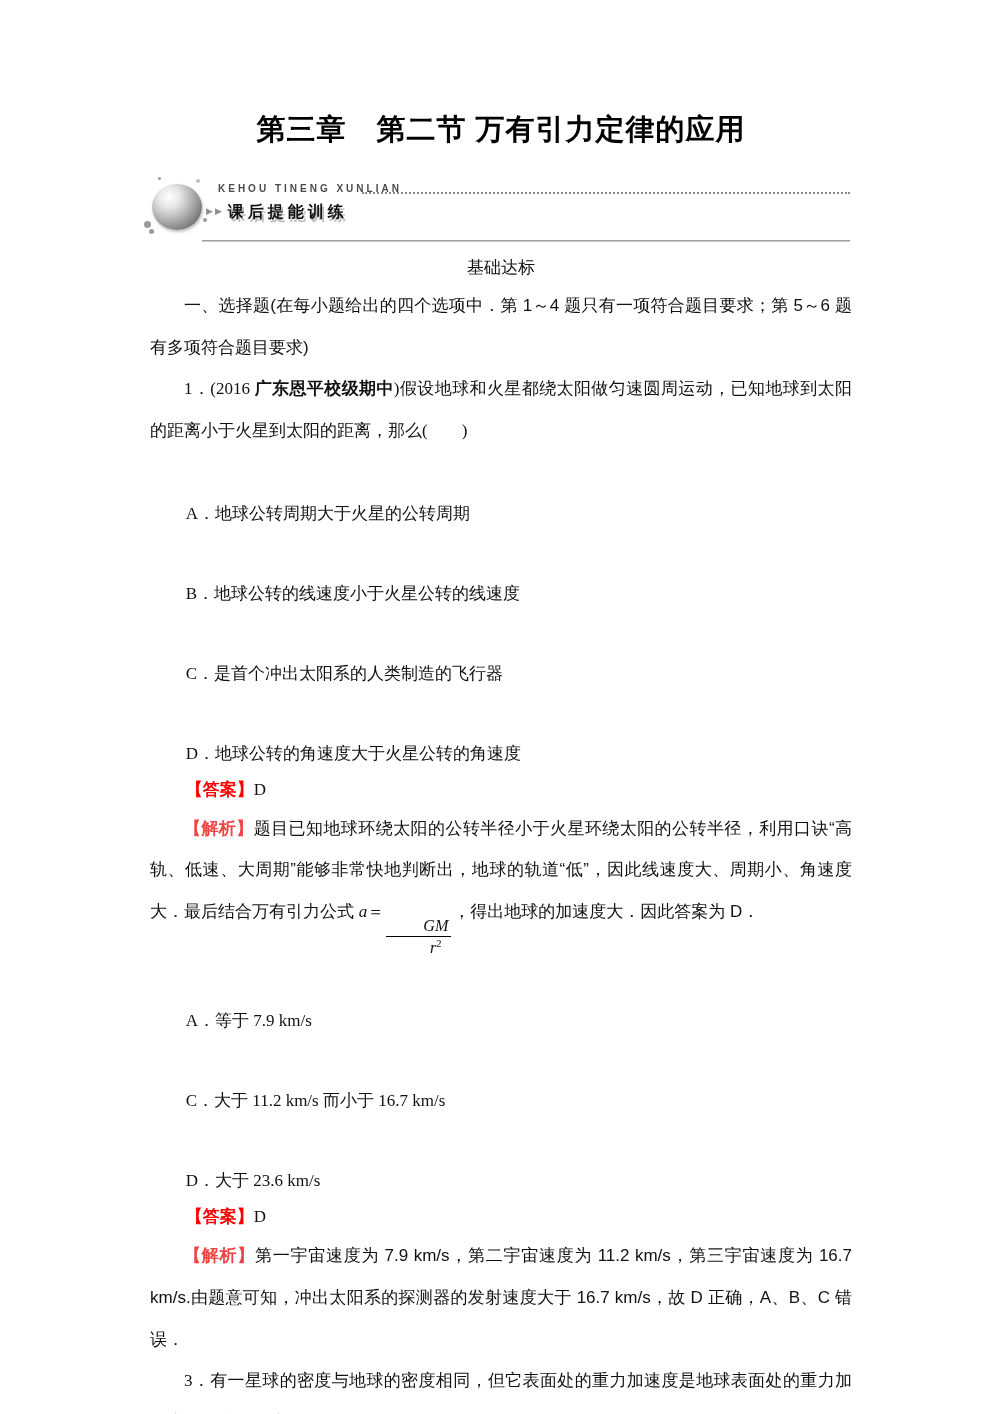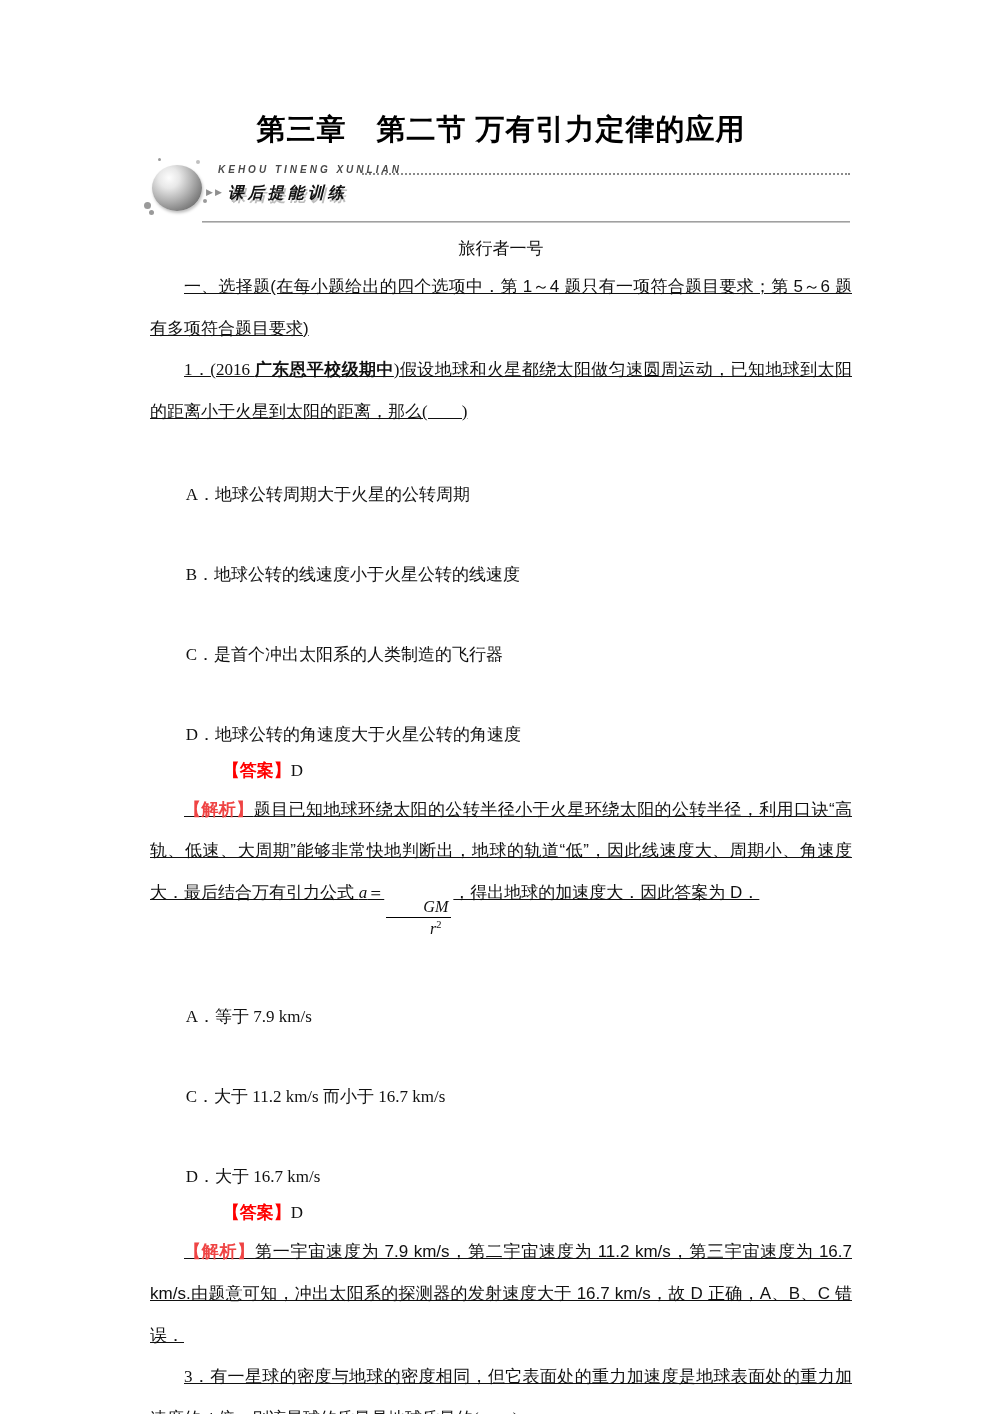--- a/index.html
+++ b/index.html
@@ -26,23 +26,22 @@
     font-weight: bold;
     text-align: center;
     letter-spacing: 1px;
     color: #000;
   }
 
   
   .banner {
     position: relative;
     height: 60px;
-    margin-top: 13px;
+    margin-top: 32px;
     margin-bottom: 6px;
-    font-style: italic;
   }
   .globe {
     position: absolute;
     left: 2px; top: 2px;
     width: 50px; height: 46px;
     border-radius: 50%;
     background: radial-gradient(circle at 34% 28%, #fdfdfd 0%, #e8e8e8 22%, #b5b5b5 48%, #7c7c7c 75%, #565656 100%);
     box-shadow: 1px 2px 3px rgba(0,0,0,0.25);
   }
   .globe .spark { position: absolute; border-radius: 50%; background: #9a9a9a; }
@@ -100,50 +99,49 @@
     color: #111;
   }
 
   
   .para {
     font-size: 17px;
     line-height: 2.45;
     text-indent: 2em;
     text-align: justify;
     color: #111;
-    text-decoration: underline;
   }
   .option {
     font-size: 17px;
     line-height: 2.12;
     padding-left: 2.1em;
     color: #111;
     margin-top: 44px;
   }
   .answer-line {
     font-size: 17px;
     line-height: 2.12;
     padding-left: 2.1em;
     color: #111;
   }
   .label { font-family: "Liberation Sans", "DejaVu Sans", sans-serif; font-weight: bold; }
-  .label-red  { color: #ff0000; margin-left: 37px; }
+  .label-red  { color: #ff0000; }
   .label-blue { color: #ef4444; }
   .src-bold { font-family: "Liberation Sans", "DejaVu Sans", sans-serif; font-weight: bold; }
 
   
   .frac {
     display: inline-flex;
     flex-direction: column;
     text-align: center;
     vertical-align: -0.85em;
     line-height: 1.15;
     font-size: 0.95em;
     font-family: "Liberation Serif", "DejaVu Serif", serif;
-    margin: 16px 2px;
+    margin: 1px 2px;
   }
   .frac .fnum { border-bottom: 1.5px solid #000; padding: 0 3px 1px 3px; display: block; }
   .frac .fden { display: block; padding-top: 1px; }
   .fvar { font-style: italic; font-family: "Liberation Serif", "DejaVu Serif", serif; }
   .formula { white-space: nowrap; }
   .formula sup { font-size: 0.65em; font-style: normal; }
 
   .q3-options {
     display: flex;
     align-items: center;
@@ -170,38 +168,38 @@
       <span class="spark s5"></span>
     </div>
     <div class="banner-pinyin">KEHOU TINENG XUNLIAN</div>
     <div class="dotline"></div>
     <div class="banner-title-row">
       <span class="banner-arrows">▶▶</span><span class="banner-title">课后提能训练</span>
     </div>
     <div class="banner-rule"></div>
   </div>
 
-  <div class="section-heading">旅行者一号</div>
+  <div class="section-heading">基础达标</div>
 
   <p class="para heiti">一、选择题(在每小题给出的四个选项中．第 1～4 题只有一项符合题目要求；第 5～6 题有多项符合题目要求)</p>
 
   <p class="para songti"><span>1．(2016 </span><span class="src-bold">广东恩平校级期中</span><span>)假设地球和火星都绕太阳做匀速圆周运动，已知地球到太阳的距离小于火星到太阳的距离，那么(　　)</span></p>
   <div class="option songti">A．地球公转周期大于火星的公转周期</div>
   <div class="option songti">B．地球公转的线速度小于火星公转的线速度</div>
   <div class="option songti">C．是首个冲出太阳系的人类制造的飞行器</div>
   <div class="option songti">D．地球公转的角速度大于火星公转的角速度</div>
   <div class="answer-line"><span class="label label-red">【答案】</span><span class="songti">D</span></div>
   <p class="para heiti"><span class="label label-blue">【解析】</span><span>题目已知地球环绕太阳的公转半径小于火星环绕太阳的公转半径，利用口诀“高轨、低速、大周期”能够非常快地判断出，地球的轨道“低”，因此线速度大、周期小、角速度大．最后结合万有引力公式 </span><span class="formula songti"><span class="fvar">a</span><span>＝</span><span class="frac">
           <span class="fnum fvar">GM</span>
           <span class="fden"><span class="fvar">r</span><sup>2</sup></span>
         </span></span><span>，得出地球的加速度大．因此答案为 D．</span></p>
 
   <div class="option songti">A．等于 7.9 km/s</div>
   <div class="option songti">C．大于 11.2 km/s 而小于 16.7 km/s</div>
-  <div class="option songti">D．大于 16.7 km/s</div>
+  <div class="option songti">D．大于 23.6 km/s</div>
   <div class="answer-line"><span class="label label-red">【答案】</span><span class="songti">D</span></div>
   <p class="para heiti"><span class="label label-blue">【解析】</span><span>第一宇宙速度为 7.9 km/s，第二宇宙速度为 11.2 km/s，第三宇宙速度为 16.7 km/s.由题意可知，冲出太阳系的探测器的发射速度大于 16.7 km/s，故 D 正确，A、B、C 错误．</span></p>
 
   <p class="para songti">3．有一星球的密度与地球的密度相同，但它表面处的重力加速度是地球表面处的重力加速度的 4 倍，则该星球的质量是地球质量的(　　)</p>
   <div class="q3-options songti">
     <span class="q3-opt-a">
         <span>A．</span>
         <span class="frac">
           <span class="fnum">1</span>
           <span class="fden">4</span>

